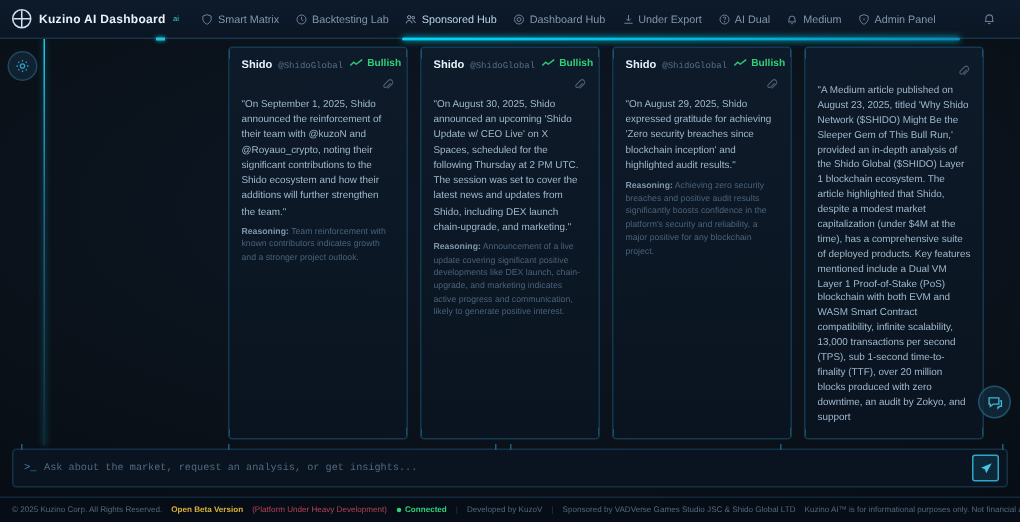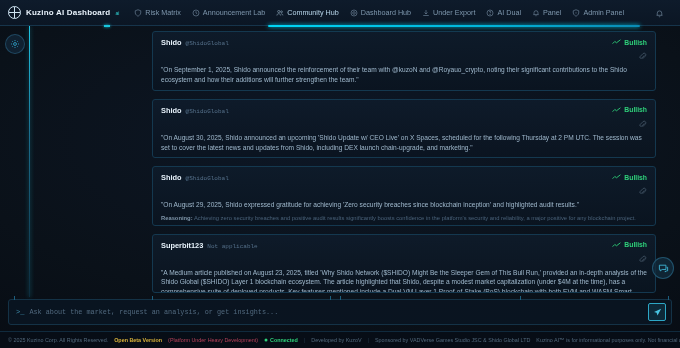--- a/index.html
+++ b/index.html
@@ -89,21 +89,21 @@
   }
 
   
   .feed {
     flex: 1 1 auto; position: relative;
     padding: 5px 24px 4px 122px;
     overflow: hidden;
   }
   .cards-grid {
     display: grid;
-    grid-template-columns: 1fr;
+    grid-template-columns: 1fr 1fr 1fr 1fr;
     gap: 8px;
     height: 100%;
   }
 
   .card {
     position: relative;
     background: linear-gradient(180deg, rgba(14,27,42,.95) 0%, rgba(10,20,32,.95) 100%);
     border: 1px solid #14384f;
     border-radius: 3px;
     padding: 6px 8px 7px 8px;
@@ -210,39 +210,39 @@
       <span class="brand-title">Kuzino AI Dashboard</span>
       <span class="brand-sup">ai</span>
     </div>
 
     <div class="nav-items">
 
       <div class="nav-item">
         <svg class="ic" viewBox="0 0 16 16" fill="none" stroke="#8fa9bf" stroke-width="1.3">
             <path d="M8 1.5 L13.5 3.5 V8 C13.5 11.5 8 14.5 8 14.5 C8 14.5 2.5 11.5 2.5 8 V3.5 Z"></path>
           </svg>
-        <span>Risk Matrix</span>
+        <span>Smart Matrix</span>
       </div>
 
       <div class="nav-item">
         <svg class="ic" viewBox="0 0 16 16" fill="none" stroke="#8fa9bf" stroke-width="1.3">
             <circle cx="8" cy="8" r="6"></circle>
             <path d="M8 4.5V8l2.5 1.8"></path>
           </svg>
-        <span>Announcement Lab</span>
+        <span>Backtesting Lab</span>
       </div>
 
       <div class="nav-item active">
         <svg class="ic" viewBox="0 0 16 16" fill="none" stroke="#b8d6ea" stroke-width="1.3">
             <circle cx="5.5" cy="5" r="2.2"></circle>
             <circle cx="11" cy="5.6" r="1.8"></circle>
             <path d="M1.8 13c0-2.2 1.7-3.6 3.7-3.6S9.2 10.8 9.2 13"></path>
             <path d="M10.3 9.6c1.9 0 3.4 1.2 3.4 3.1"></path>
           </svg>
-        <span>Community Hub</span>
+        <span>Sponsored Hub</span>
       </div>
 
       <div class="nav-item">
         <svg class="ic" viewBox="0 0 16 16" fill="none" stroke="#8fa9bf" stroke-width="1.3">
             <circle cx="8" cy="8" r="6"></circle>
             <circle cx="8" cy="8" r="2.6"></circle>
           </svg>
         <span>Dashboard Hub</span>
       </div>
 
@@ -263,21 +263,21 @@
           </svg>
         <span>AI Dual</span>
       </div>
 
       <div class="nav-item">
         <svg class="ic" viewBox="0 0 16 16" fill="none" stroke="#8fa9bf" stroke-width="1.3">
             <path d="M4 11.2V7.4a4 4 0 1 1 8 0v3.8"></path>
             <path d="M2.8 11.2h10.4"></path>
             <path d="M6.7 13a1.4 1.4 0 0 0 2.6 0"></path>
           </svg>
-        <span>Panel</span>
+        <span>Medium</span>
       </div>
 
       <div class="nav-item">
         <svg class="ic" viewBox="0 0 16 16" fill="none" stroke="#8fa9bf" stroke-width="1.3">
             <path d="M8 1.5 L13.5 3.5 V8 C13.5 11.5 8 14.5 8 14.5 C8 14.5 2.5 11.5 2.5 8 V3.5 Z"></path>
             <path d="M8 6.5v2.6"></path>
           </svg>
         <span>Admin Panel</span>
       </div>
     </div>
@@ -370,30 +370,20 @@
                 <path d="M11.5 6 6.8 10.7a2 2 0 1 1-2.9-2.8l5.2-5.2a3 3 0 0 1 4.2 4.2l-5.3 5.3"></path>
               </svg>
           </div>
           <div class="card-quote">"On August 29, 2025, Shido expressed gratitude for achieving 'Zero security breaches since blockchain inception' and highlighted audit results."</div>
           <div class="card-reason"><b>Reasoning:</b> <span>Achieving zero security breaches and positive audit results significantly boosts confidence in the platform's security and reliability, a major positive for any blockchain project.</span></div>
         </div>
 
         <div class="card tall">
           <span class="corner-tr"></span>
           <span class="corner-bl"></span>
-          <div class="card-head">
-            <span class="card-author">Superbit123</span>
-            <span class="card-handle">Not applicable</span>
-            <span class="card-sentiment">
-              <svg class="spark" viewBox="0 0 16 10" fill="none" stroke="#2fd07a" stroke-width="1.6">
-                  <path d="M1 8 L5 4 L8 6.4 L15 1"></path>
-                </svg>
-              <span>Bullish</span>
-            </span>
-          </div>
           <div class="card-link">
             <svg class="ic" viewBox="0 0 16 16" fill="none" stroke="#7e97ad" stroke-width="1.3">
                 <path d="M11.5 6 6.8 10.7a2 2 0 1 1-2.9-2.8l5.2-5.2a3 3 0 0 1 4.2 4.2l-5.3 5.3"></path>
               </svg>
           </div>
           <div class="card-quote">"A Medium article published on August 23, 2025, titled 'Why Shido Network ($SHIDO) Might Be the Sleeper Gem of This Bull Run,' provided an in-depth analysis of the Shido Global ($SHIDO) Layer 1 blockchain ecosystem. The article highlighted that Shido, despite a modest market capitalization (under $4M at the time), has a comprehensive suite of deployed products. Key features mentioned include a Dual VM Layer 1 Proof-of-Stake (PoS) blockchain with both EVM and WASM Smart Contract compatibility, infinite scalability, 13,000 transactions per second (TPS), sub 1-second time-to-finality (TTF), over 20 million blocks produced with zero downtime, an audit by Zokyo, and support</div>
         </div>
 
       </div>
 

